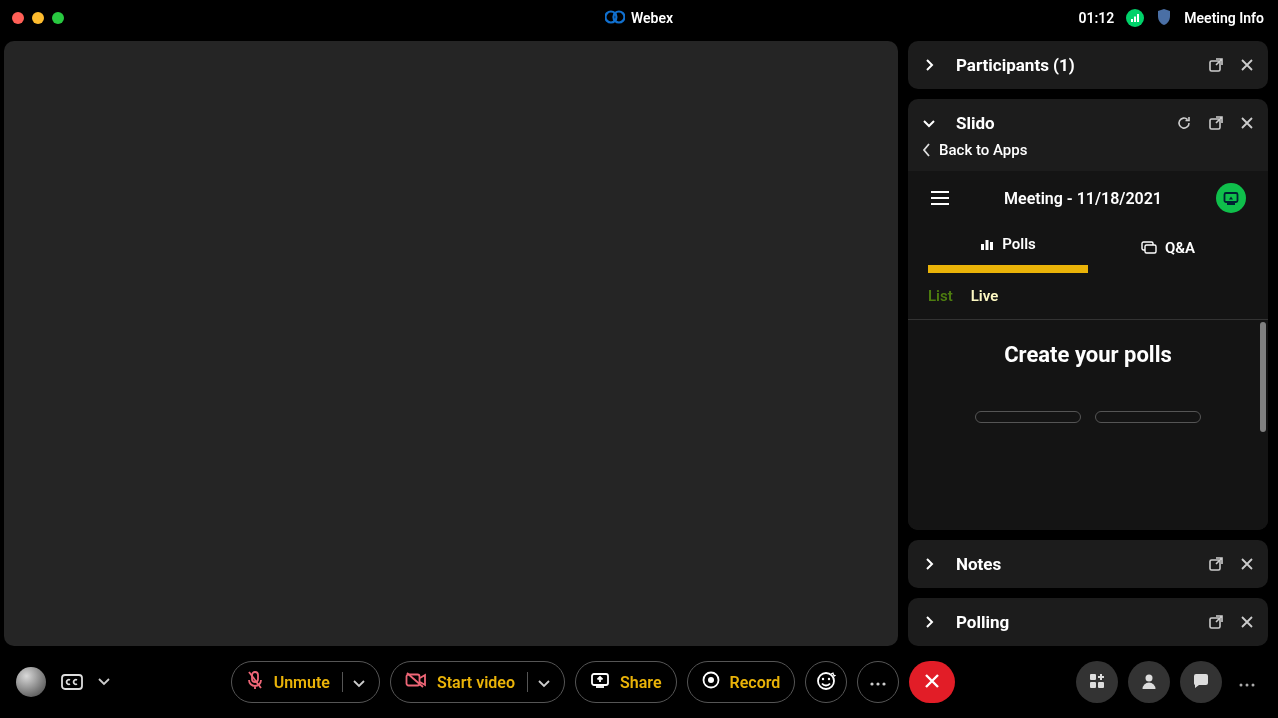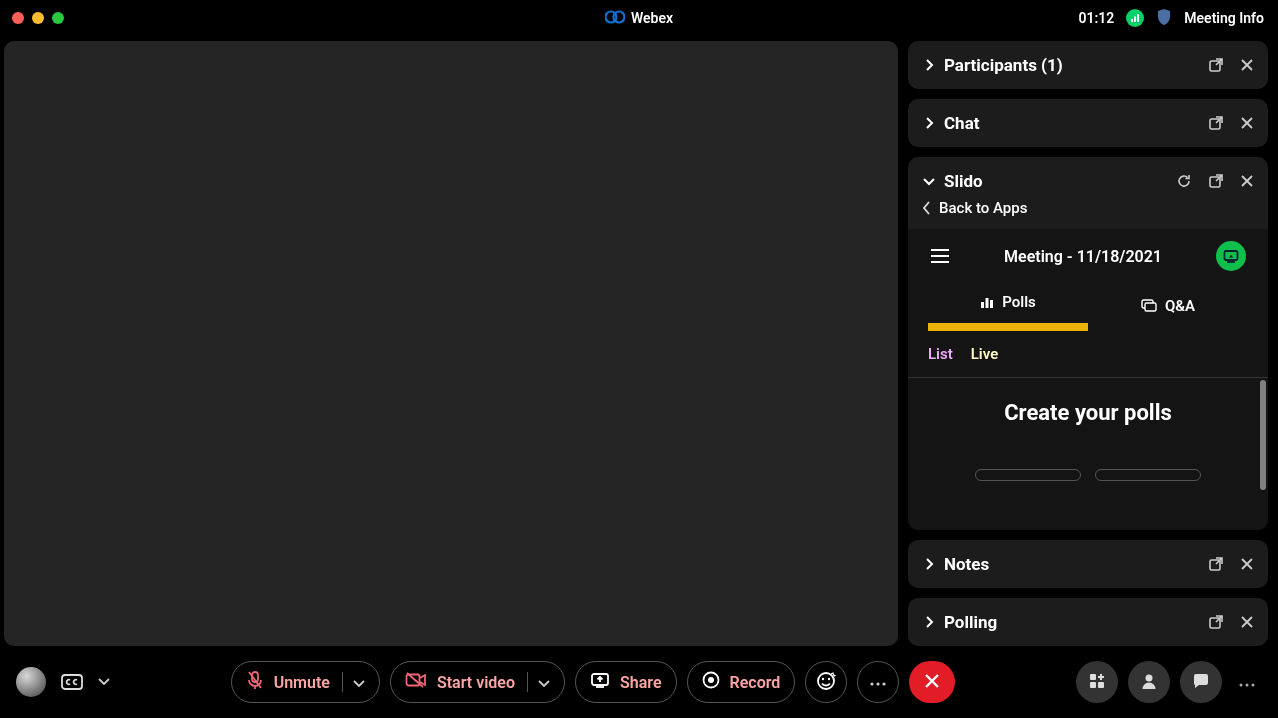--- a/index.html
+++ b/index.html
@@ -16,54 +16,54 @@
   .title-right { margin-left:auto; display:flex; align-items:center; gap:12px; padding-right:14px; font-size:14px; font-weight:600;}
   .signal-badge { width:18px; height:18px; border-radius:50%; background:#00d26a; display:flex; align-items:center; justify-content:center; }
 
   
   .main { flex:1; display:flex; gap:10px; padding:5px 10px 0 4px; min-height:0;}
   .video-area { flex:1; background:#252525; border-radius:10px; }
 
   .side { width:360px; display:flex; flex-direction:column; gap:10px; min-height:0;}
   .panel { background:#1c1c1c; border-radius:10px; display:flex; flex-direction:column; overflow:hidden; }
   .panel-header { display:flex; align-items:center; padding:14px 14px; font-size:17px; font-weight:700; }
-  .panel-header .phtitle { margin-left:8px; flex:1; }
+  .panel-header .phtitle { margin-left:20px; flex:1; }
   .panel-header .picons { display:flex; gap:16px; align-items:center; }
   .chev { width:14px; height:14px; display:inline-flex; align-items:center; justify-content:center;}
 
   .slido-panel { flex:1; min-height:0; }
   .slido-sub { display:flex; align-items:center; padding:0 14px 12px 14px; font-size:15px; gap:8px; font-weight:500;}
   .slido-head2 { display:flex; align-items:center; padding:12px 22px; gap:10px; }
   .slido-title { flex:1; text-align:center; font-size:16px; font-weight:600; }
   .hamburger svg { display:block; }
   .green-circle { width:30px; height:30px; border-radius:50%; background:#0fbf4b; display:flex; align-items:center; justify-content:center; }
   .green-circle svg { display:block; }
 
   .tabs2 { display:flex; padding:0 20px; }
   .tab2 { flex:1; display:flex; justify-content:center; align-items:center; gap:8px; padding:10px 0 12px 0; font-size:15px; font-weight:600; cursor:pointer; }
   .tab2.active { border-bottom:8px solid #eab308; }
   .subtabs { display:flex; gap:18px; padding:14px 20px; font-size:15px; font-weight:600; }
-  .subtab-active { color:#f0abfc; }
+  .subtab-active { color:#4d7c0f; }
   .subtab-inactive { color:#fef9c3; }
   .divider { height:1px; background:#333; }
   .polls-body { padding:22px 36px; text-align:center; position:relative; }
   .polls-h { font-size:22px; font-weight:700; margin-bottom:12px; }
   .polls-p { font-size:16px; color:#b9b9b9; line-height:1.5; }
   .scroll-thumb { position:absolute; right:-6px; top:2px; width:6px; height:110px; background:#808080; border-radius:3px; }
   .ghost-btns { display:flex; gap:14px; justify-content:center; padding:10px 36px 0 36px;}
   .ghost-btn { border:1px solid #555; border-radius:10px; height:12px; flex:0 0 106px; }
 
   
   .toolbar { height:72px; display:flex; align-items:center; padding:0 16px; gap:10px; }
   .tb-left { display:flex; align-items:center; gap:14px; }
   .tb-center { flex:1; display:flex; justify-content:center; gap:10px; }
   .tb-right { display:flex; align-items:center; gap:10px; }
   .avatar { width:30px; height:30px; border-radius:50%; background:radial-gradient(circle at 35% 30%, #d9d9d9 0%, #7a7a7a 60%, #3e3e3e 100%); }
 
-  .pill { height:42px; border:1px solid #555; border-radius:24px; display:flex; align-items:center; padding:0 14px; gap:10px; font-size:16px; font-weight:600; cursor:pointer; background:transparent; color:#fca5a5; }
+  .pill { height:42px; border:1px solid #555; border-radius:24px; display:flex; align-items:center; padding:0 14px; gap:10px; font-size:16px; font-weight:600; cursor:pointer; background:transparent; color:#eab308; }
   .pill .sep { width:1px; height:20px; background:#555; margin-left:2px; }
   .cbtn { width:42px; height:42px; border-radius:50%; border:1px solid #555; display:flex; align-items:center; justify-content:center; cursor:pointer; background:transparent; }
   .cbtn-solid { width:42px; height:42px; border-radius:50%; background:#333; display:flex; align-items:center; justify-content:center; cursor:pointer; border:none;}
   .end-btn { width:46px; height:42px; border-radius:22px; background:#e21d27; display:flex; align-items:center; justify-content:center; cursor:pointer; border:none;}
   .redish { color:#ff8f8f; }
 
   svg { flex-shrink:0; }
   .icon-btn { cursor:pointer; display:inline-flex; }
 </style>
 </head>
@@ -123,43 +123,20 @@
             </span>
           <span class="icon-btn">
               <svg width="14" height="14" viewBox="0 0 14 14">
                 <path d="M2 2 L12 12 M12 2 L2 12" stroke="#ccc" stroke-width="1.8"></path>
               </svg>
             </span>
         </span>
       </div>
     </div>
 
-    <div class="panel">
-      <div class="panel-header">
-        <span class="chev icon-btn">
-            <svg width="10" height="12" viewBox="0 0 10 12">
-              <path d="M3 1 L8 6 L3 11" stroke="#fff" stroke-width="2" fill="none"></path>
-            </svg>
-          </span>
-        <span class="phtitle">Chat</span>
-        <span class="picons">
-          <span class="icon-btn">
-              <svg width="16" height="16" viewBox="0 0 16 16">
-                <rect x="2" y="4" width="10" height="10" rx="1.5" fill="none" stroke="#ccc" stroke-width="1.6"></rect>
-                <path d="M8 2 H14 V8 M14 2 L8 8" stroke="#ccc" stroke-width="1.6" fill="none"></path>
-              </svg>
-            </span>
-          <span class="icon-btn">
-              <svg width="14" height="14" viewBox="0 0 14 14">
-                <path d="M2 2 L12 12 M12 2 L2 12" stroke="#ccc" stroke-width="1.8"></path>
-              </svg>
-            </span>
-        </span>
-      </div>
-    </div>
 
     <div class="panel slido-panel">
       <div class="panel-header" style="padding-bottom:8px;">
         <span class="chev icon-btn">
             <svg width="12" height="10" viewBox="0 0 12 10">
               <path d="M1 3 L6 8 L11 3" stroke="#fff" stroke-width="2" fill="none"></path>
             </svg>
           </span>
         <span class="phtitle">Slido</span>
         <span class="picons">

